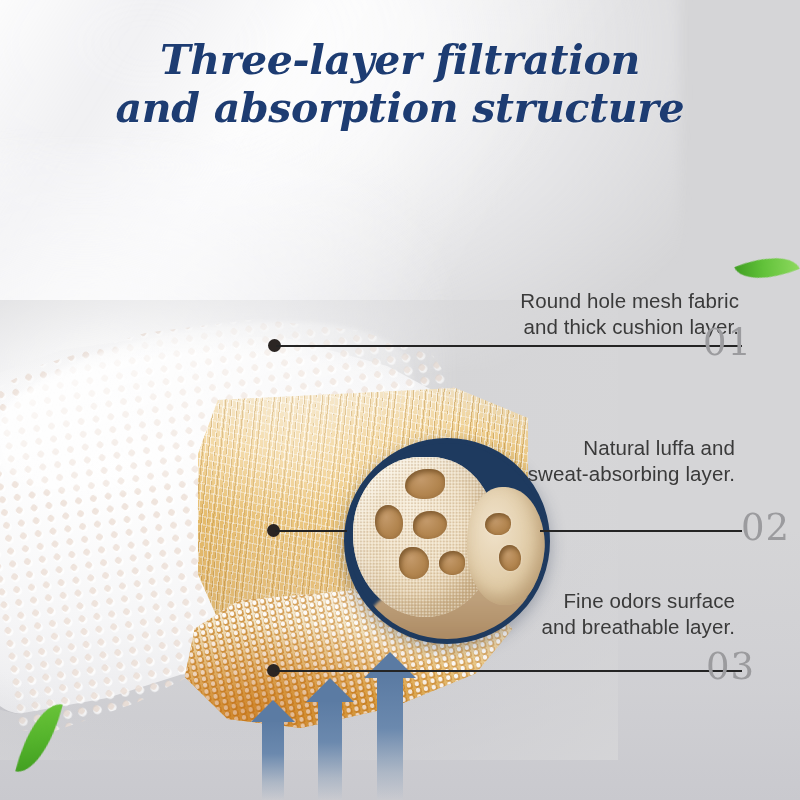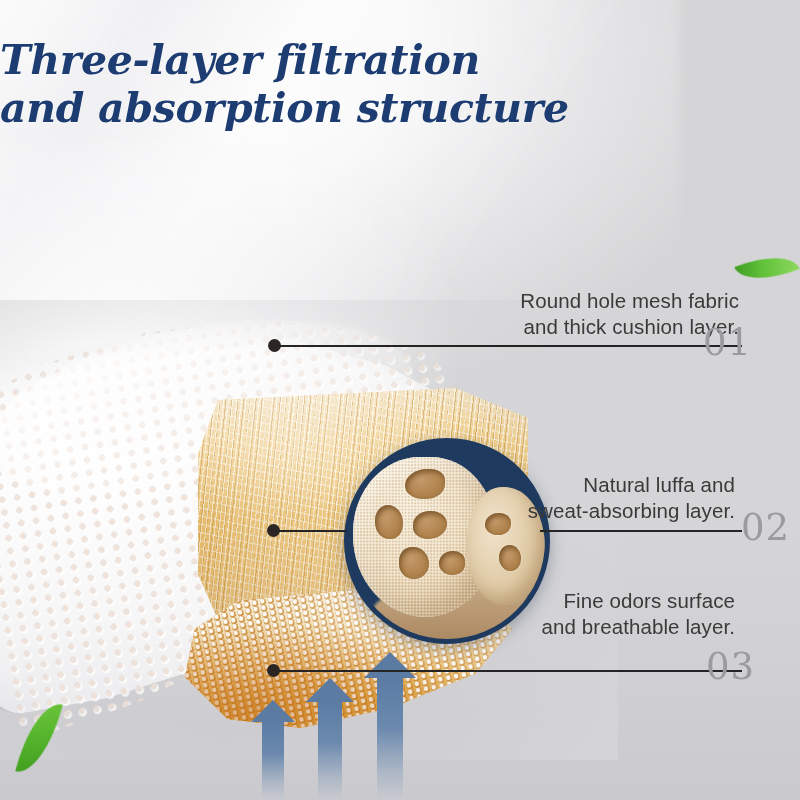--- a/index.html
+++ b/index.html
@@ -61,20 +61,21 @@
         rgba(206,206,210,0) 0%,
         rgba(203,203,208,0.55) 60%,
         rgba(198,198,204,0.8) 100%);
   }
 
   
   .headline {
     position: absolute;
     left: 0; top: 36px;
     width: 100%;
+    text-align: center;
     color: #1d3c72;
     font-family: "DejaVu Serif", serif;
     font-weight: 700;
     font-style: italic;
     font-size: 41px;
     line-height: 48px;
     letter-spacing: -0.3px;
     text-shadow: 0 1px 1px rgba(255,255,255,0.55);
     white-space: pre-line;
   }
@@ -360,21 +361,21 @@
     <div class="callout-line" style="left:276px; top:345px; width:466px;"></div>
     <div class="callout-text" style="left:424px; top:288px; width:315px;">Round hole mesh fabric
 and thick cushion layer.</div>
     <div class="callout-num" style="left:703px; top:324px;">01</div>
   </div>
 
   <div>
     <div class="callout-dot" style="left:267px; top:524px;"></div>
     <div class="callout-line" style="left:275px; top:530px; width:72px;"></div>
     <div class="callout-line" style="left:540px; top:530px; width:202px;"></div>
-    <div class="callout-text" style="left:440px; top:472px; width:295px;text-align:right;">Natural luffa and
+    <div class="callout-text" style="left:440px; top:435px; width:295px;text-align:right;">Natural luffa and
 sweat-absorbing layer.</div>
     <div class="callout-num" style="left:741px; top:509px;text-align:right;">02</div>
   </div>
 
   <div>
     <div class="callout-dot" style="left:267px; top:664px;"></div>
     <div class="callout-line" style="left:275px; top:670px; width:467px;"></div>
     <div class="callout-text" style="left:450px; top:588px; width:285px;">Fine odors surface
 and breathable layer.</div>
     <div class="callout-num" style="left:706px; top:648px;">03</div>

